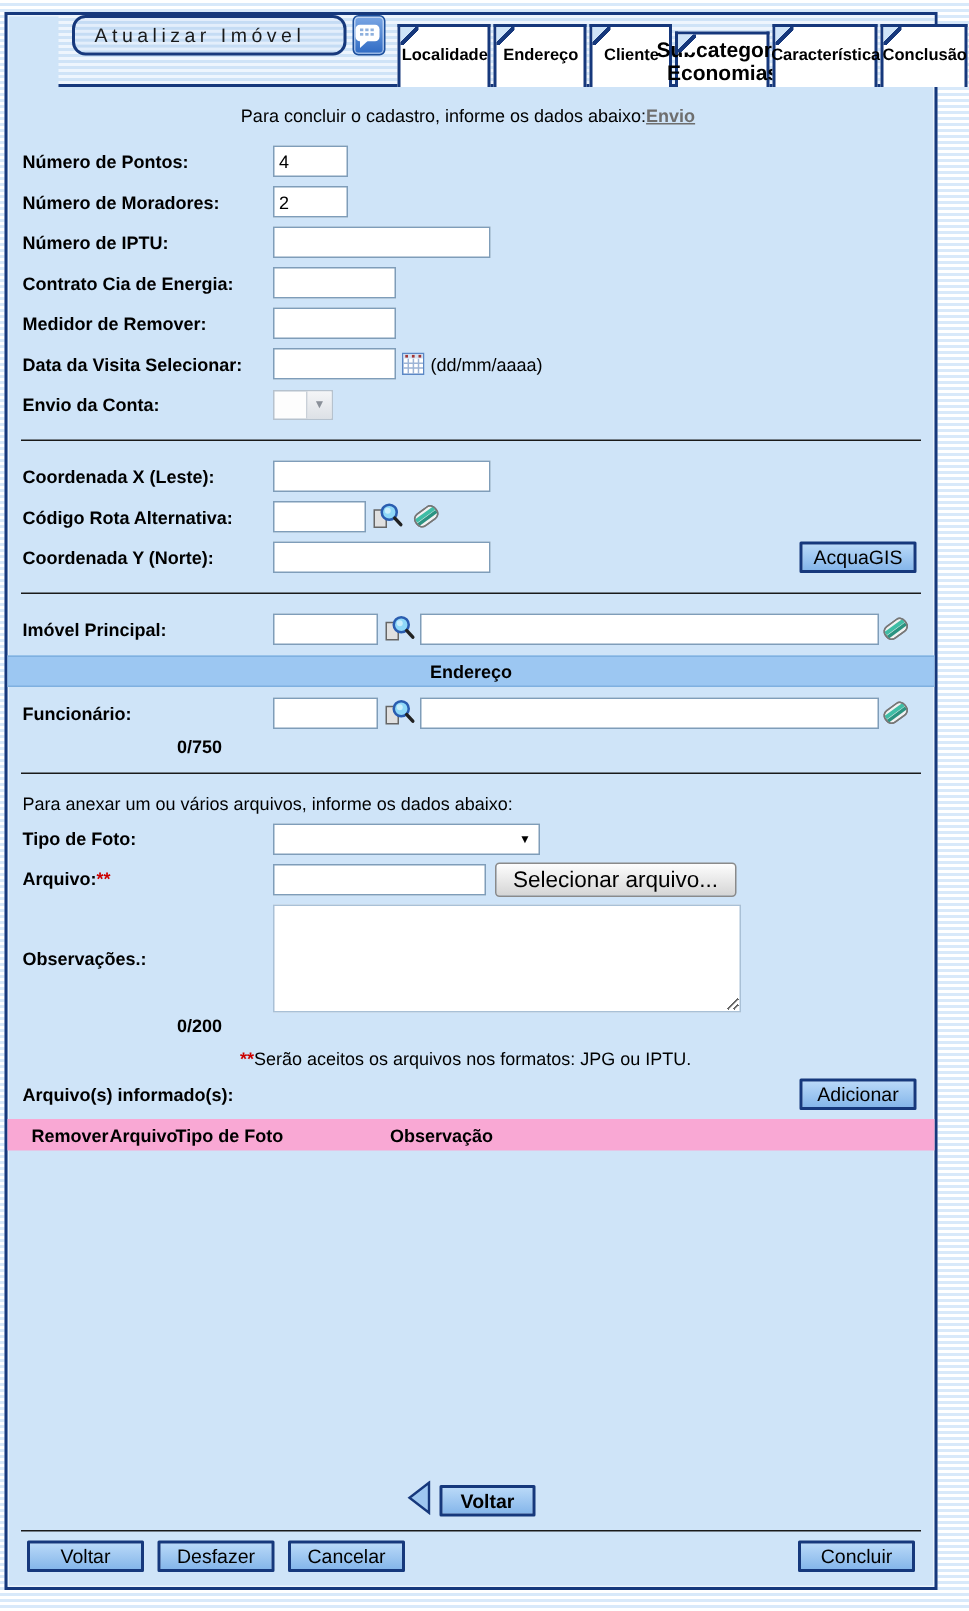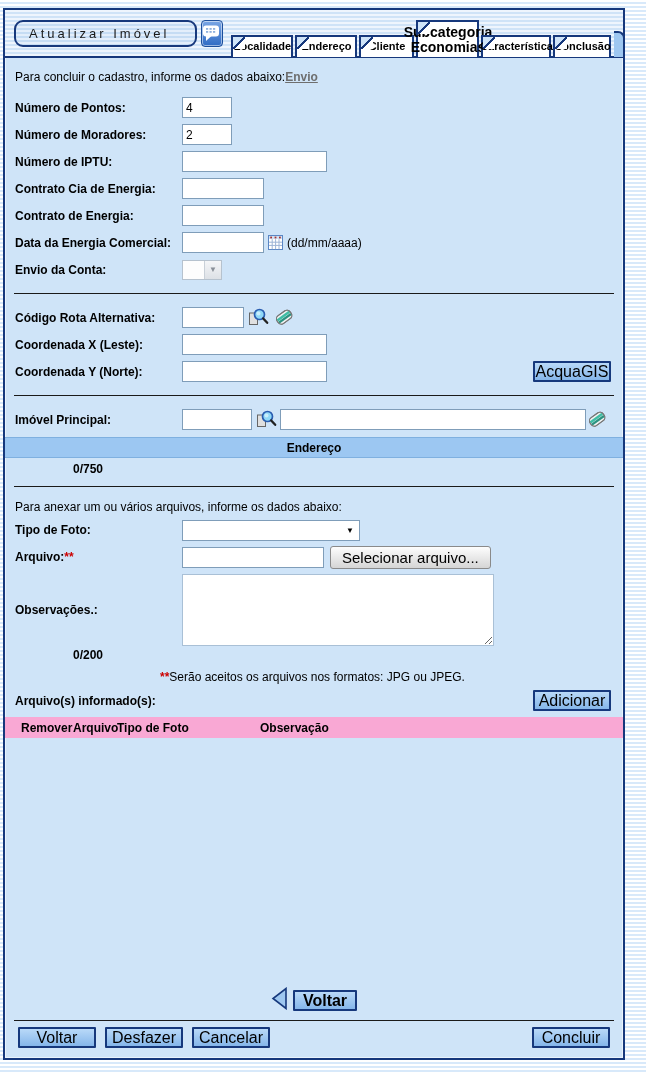--- a/index.html
+++ b/index.html
@@ -10,84 +10,84 @@
     background:repeating-linear-gradient(to bottom,#ffffff 0 2px,#d8e9fa 2px 4px);
     position:relative; overflow:hidden;
   }
   .panel {
     position:absolute; left:3px; top:8px; width:622px; height:1052px;
     border:2px solid #16387c; background:#cfe4f8;
     box-shadow:inset 0 0 0 1px rgba(255,255,255,.55);
   }
   
   .titlebar {
-    height:48px; display:flex; align-items:center; padding-left:9px;
+    height:48px; display:flex; padding-left:9px;
     background:repeating-linear-gradient(to bottom,#eef5fd 0 2px,#cfe3f7 2px 4px);
-    border-bottom:2px solid #16387c; position:relative;
+    border-bottom:2px solid #16387c; position:relative;margin-left:34px;
   }
   .title-capsule {
     height:27px; border:2px solid #16387c; border-radius:9px;
     background:repeating-linear-gradient(to bottom,#e3eefb 0 2px,#c5dcf4 2px 4px);
     display:flex; align-items:center; padding:0 26px 0 13px;
     font-size:13px; letter-spacing:3px; color:#1a1a1a; white-space:nowrap;
   }
   .chat-btn {
     width:29px; height:27px; margin-left:4px; border:1px solid #1c4f9c; border-radius:4px;
     background:linear-gradient(#7aa6e4,#2f6bc4); display:flex; align-items:center; justify-content:center;
     cursor:pointer; box-shadow:inset 0 0 0 1px rgba(255,255,255,.5);
   }
   .tabstrip { display:flex; align-items:flex-end; margin-left:8px; height:48px; }
   .tab {
     position:relative; background:#fff; border:2px solid #16387c; border-bottom:none;
-    height:22px; display:flex; align-items:center; justify-content:center;
+    height:42px; display:flex; align-items:center; justify-content:center;
     font-weight:bold; font-size:11px; text-align:center; line-height:1.05;
     padding:0 6px; margin-right:2px; cursor:pointer; white-space:pre-line;
   }
   .tab::before {
     content:""; position:absolute; top:0; left:0; width:12px; height:12px;
     background:linear-gradient(135deg,#cfe4f8 42%,#16387c 42%,#16387c 58%,#ffffff 58%);
   }
   .tab.tall { height:37px; }
   .tab-end {
     width:11px; height:26px; border:2px solid #16387c; border-bottom:none; border-left:none;
     border-top-right-radius:7px; background:#9ec7f0; margin-left:1px;
   }
   
   .row { display:flex; align-items:center; padding-left:10px; min-height:27px; }
   .lbl { width:167px; font-weight:bold; flex:none; }
-  .intro-row { display:flex; justify-content:flex-start; align-items:center;
+  .intro-row { display:flex; justify-content:center; align-items:center;
                padding:12px 14px 2px 10px; }
   .help-link { font-weight:bold; color:#6e6e6e; text-decoration:underline; cursor:pointer; }
   input[type=text] {
     height:21px; border:1px solid #7f9db9; background:#fff; font-family:inherit;
     font-size:12px; padding:0 3px;
   }
   .ro { background:#e9e9e9; border:1px solid #a8a8a8; }
   textarea {
     border:1px solid #a9c0d6; background:#fff; font-family:inherit; font-size:12px;
     resize:both; padding:2px;
   }
   .divider { border-top:1px solid #1a1a1a; margin:10px 9px; }
   .icon-btn { margin-left:4px; cursor:pointer; display:inline-flex; }
   .hint { margin-left:4px; }
-  .counter { font-weight:bold; padding-left:68px; margin-top:2px; }
+  .counter { font-weight:bold; padding-left:113px; margin-top:2px; }
   .req { color:#cc0000; font-weight:bold; }
   
   .selectbox { height:21px; border:1px solid #7f9db9; background:#fff; display:flex;
                align-items:center; justify-content:flex-end; cursor:pointer; }
   .selectbox .arrow { font-size:8px; color:#000; padding-right:5px; }
   .mini-select { width:40px; height:20px; border:1px solid #b6c2ce; background:#fdfdfd;
                  display:flex; cursor:default; }
   .mini-select .btn { margin-left:auto; width:17px; background:linear-gradient(#f4f5f7,#dde1e6);
                       border-left:1px solid #c9d0d8; display:flex; align-items:center; justify-content:center;
                       color:#8a9099; font-size:8px; }
   
   .blue-btn {
     background:linear-gradient(#b9d9f8,#85b6ea); border:2px solid #16387c;
-    font-family:inherit; font-size:16px; color:#000; height:21px; min-width:78px;
+    font-family:inherit; font-size:13px; color:#000; height:21px; min-width:78px;
     cursor:pointer; border-radius:1px;
   }
   .file-btn {
     background:linear-gradient(#fdfdfd,#d5d5d5); border:1px solid #8a8a8a; border-radius:3px;
     font-family:inherit; font-size:15px; height:23px; padding:0 11px; margin-left:6px; cursor:pointer;
   }
   
   .section-bar { background:#9cc7f2; border-top:1px solid #7fb0e0; border-bottom:1px solid #7fb0e0;
                  text-align:center; font-weight:bold; height:21px; line-height:21px; margin:4px 0; }
   .attach-head { display:flex; align-items:center; justify-content:space-between;
@@ -151,25 +151,25 @@
   </div>
   <div class="row">
     <span class="lbl">Número de IPTU:</span>
     <input type="text" style="width: 145px;" value="">
   </div>
   <div class="row">
     <span class="lbl">Contrato Cia de Energia:</span>
     <input type="text" style="width: 82px;" value="">
   </div>
   <div class="row">
-    <span class="lbl">Contrato de Energia:</span>
+    <span class="lbl">Medidor de Remover:</span>
     <input type="text" style="width: 82px;" value="">
   </div>
   <div class="row">
-    <span class="lbl">Data da Energia Comercial:</span>
+    <span class="lbl">Data da Visita Selecionar:</span>
     <input type="text" style="width: 82px;" value="">
     <span class="icon-btn">
       <svg width="15" height="15" viewBox="0 0 15 15">
         <rect x="0.5" y="0.5" width="14" height="14" fill="#fff" stroke="#5b87c5"></rect>
         <rect x="1" y="1" width="13" height="3" fill="#d3e0f2"></rect>
         <rect x="2.2" y="1.6" width="1.8" height="1.8" fill="#a23535"></rect>
         <rect x="6.6" y="1.6" width="1.8" height="1.8" fill="#a23535"></rect>
         <rect x="11" y="1.6" width="1.8" height="1.8" fill="#a23535"></rect>
         <path d="M1 7.2h13 M1 10.4h13 M4.2 4.2v10 M7.6 4.2v10 M11 4.2v10" stroke="#9db4d6" fill="none"></path>
       </svg>
@@ -180,44 +180,44 @@
     <span class="lbl">Envio da Conta:</span>
     <div class="mini-select">
       <span></span>
       <span class="btn">▼</span>
     </div>
   </div>
 
   <div class="divider"></div>
 
   <div class="row">
+    <span class="lbl">Coordenada X (Leste):</span>
+    <input type="text" style="width: 145px;" value="">
+  </div>
+  <div class="row">
     <span class="lbl">Código Rota Alternativa:</span>
     <input type="text" class="ro" style="width: 62px;" readonly="" value="">
     <span class="icon-btn">
       <svg width="21" height="21" viewBox="0 0 21 21">
         <rect x="1.5" y="6" width="8" height="11.5" fill="#e0e0e0" stroke="#666"></rect>
         <circle cx="11.5" cy="7.5" r="5" fill="#8fd8f8" stroke="#2a5db0" stroke-width="1.7"></circle>
         <circle cx="10.5" cy="6.5" r="2" fill="#c9eefc"></circle>
         <line x1="15.2" y1="11.4" x2="19.2" y2="15.8" stroke="#222" stroke-width="2.3" stroke-linecap="round"></line>
       </svg>
     </span>
     <span class="icon-btn">
       <svg width="23" height="21" viewBox="0 0 23 21">
         <g transform="rotate(-36 11 10)">
           <rect x="3" y="5.5" width="16" height="9.5" rx="4" fill="#f2f2f2" stroke="#777"></rect>
           <rect x="3.6" y="7.6" width="14.8" height="2.6" fill="#3fbda5"></rect>
           <rect x="3.6" y="10.5" width="14.8" height="2.3" fill="#2b9381"></rect>
           <rect x="3" y="5.5" width="16" height="9.5" rx="4" fill="none" stroke="#777"></rect>
         </g>
       </svg>
     </span>
-  </div>
-  <div class="row">
-    <span class="lbl">Coordenada X (Leste):</span>
-    <input type="text" style="width: 145px;" value="">
   </div>
   <div class="row">
     <span class="lbl">Coordenada Y (Norte):</span>
     <input type="text" style="width: 145px;" value="">
     <button class="blue-btn" style="margin-left:auto;margin-right:12px">AcquaGIS</button>
   </div>
 
   <div class="divider"></div>
 
   <div class="row">
@@ -239,20 +239,43 @@
           <rect x="3.6" y="7.6" width="14.8" height="2.6" fill="#3fbda5"></rect>
           <rect x="3.6" y="10.5" width="14.8" height="2.3" fill="#2b9381"></rect>
           <rect x="3" y="5.5" width="16" height="9.5" rx="4" fill="none" stroke="#777"></rect>
         </g>
       </svg>
     </span>
   </div>
 
   <div class="section-bar">Endereço</div>
 
+  <div class="row">
+    <span class="lbl">Funcionário:</span>
+    <input type="text" style="width: 70px;" value="">
+    <span class="icon-btn">
+      <svg width="21" height="21" viewBox="0 0 21 21">
+        <rect x="1.5" y="6" width="8" height="11.5" fill="#e0e0e0" stroke="#666"></rect>
+        <circle cx="11.5" cy="7.5" r="5" fill="#8fd8f8" stroke="#2a5db0" stroke-width="1.7"></circle>
+        <circle cx="10.5" cy="6.5" r="2" fill="#c9eefc"></circle>
+        <line x1="15.2" y1="11.4" x2="19.2" y2="15.8" stroke="#222" stroke-width="2.3" stroke-linecap="round"></line>
+      </svg>
+    </span>
+    <input type="text" class="ro" style="width: 312px; margin-left: 3px;" readonly="" value="">
+    <span class="icon-btn" style="margin-left:auto;margin-right:14px">
+      <svg width="23" height="21" viewBox="0 0 23 21">
+        <g transform="rotate(-36 11 10)">
+          <rect x="3" y="5.5" width="16" height="9.5" rx="4" fill="#f2f2f2" stroke="#777"></rect>
+          <rect x="3.6" y="7.6" width="14.8" height="2.6" fill="#3fbda5"></rect>
+          <rect x="3.6" y="10.5" width="14.8" height="2.3" fill="#2b9381"></rect>
+          <rect x="3" y="5.5" width="16" height="9.5" rx="4" fill="none" stroke="#777"></rect>
+        </g>
+      </svg>
+    </span>
+  </div>
 
   <div class="counter">0/750</div>
 
   <div class="divider"></div>
 
   <div class="row" style="min-height:20px">
     <span>Para anexar um ou vários arquivos, informe os dados abaixo:</span>
   </div>
   <div class="row" style="min-height:26px">
     <span class="lbl">Tipo de Foto:</span>
@@ -265,21 +288,21 @@
     <span class="lbl"><span>Arquivo:</span><span class="req">**</span></span>
     <input type="text" style="width: 142px;" value="">
     <button class="file-btn">Selecionar arquivo...</button>
   </div>
   <div class="row" style="margin-top:3px">
     <span class="lbl">Observações.:</span>
     <textarea style="width: 312px; height: 72px;"></textarea>
   </div>
   <div class="counter">0/200</div>
   <div style="padding:8px 0 0 155px">
-    <span class="req">**</span><span>Serão aceitos os arquivos nos formatos: JPG ou JPEG.</span>
+    <span class="req">**</span><span>Serão aceitos os arquivos nos formatos: JPG ou IPTU.</span>
   </div>
 
   <div class="attach-head">
     <span style="font-weight:bold">Arquivo(s) informado(s):</span>
     <button class="blue-btn">Adicionar</button>
   </div>
 
   <div class="table-header">
     <span>Remover</span>
     <span>Arquivo</span>

